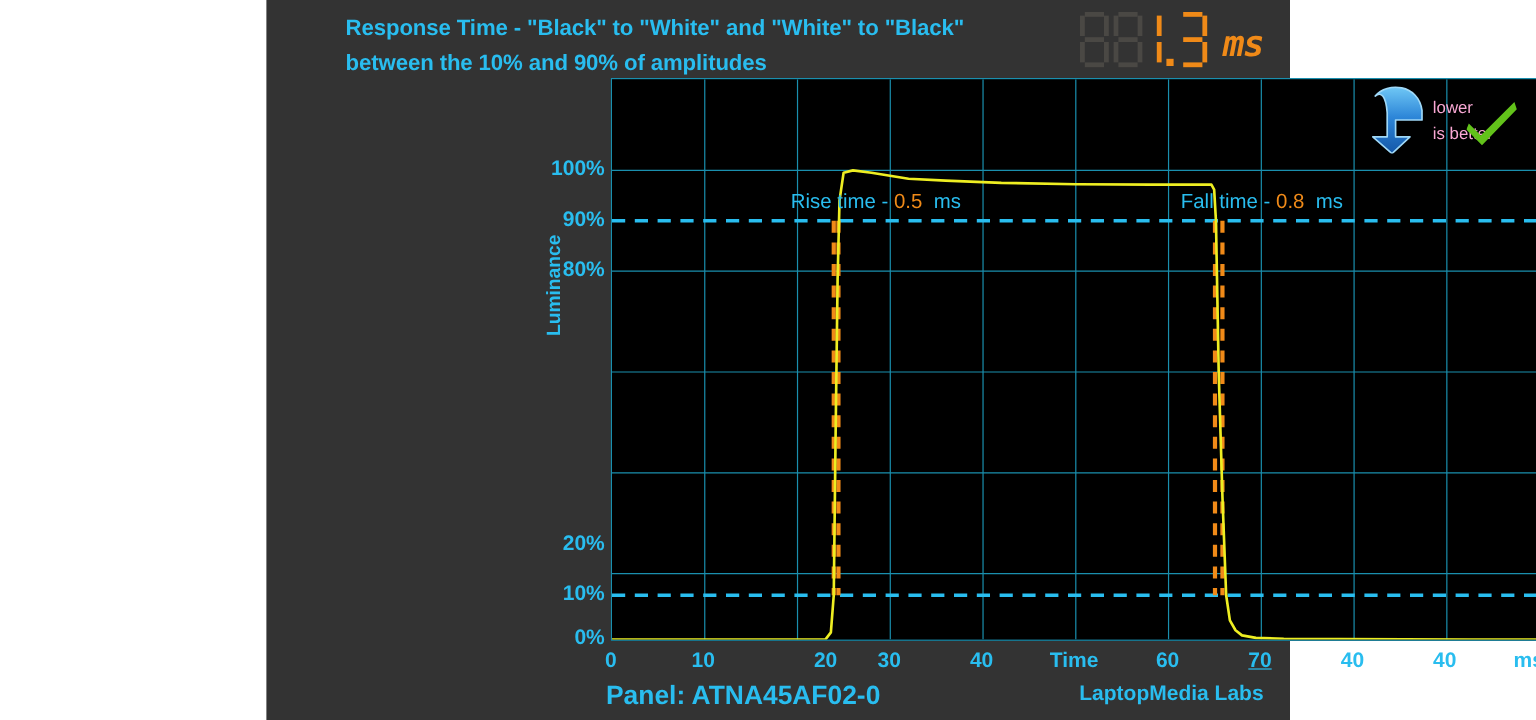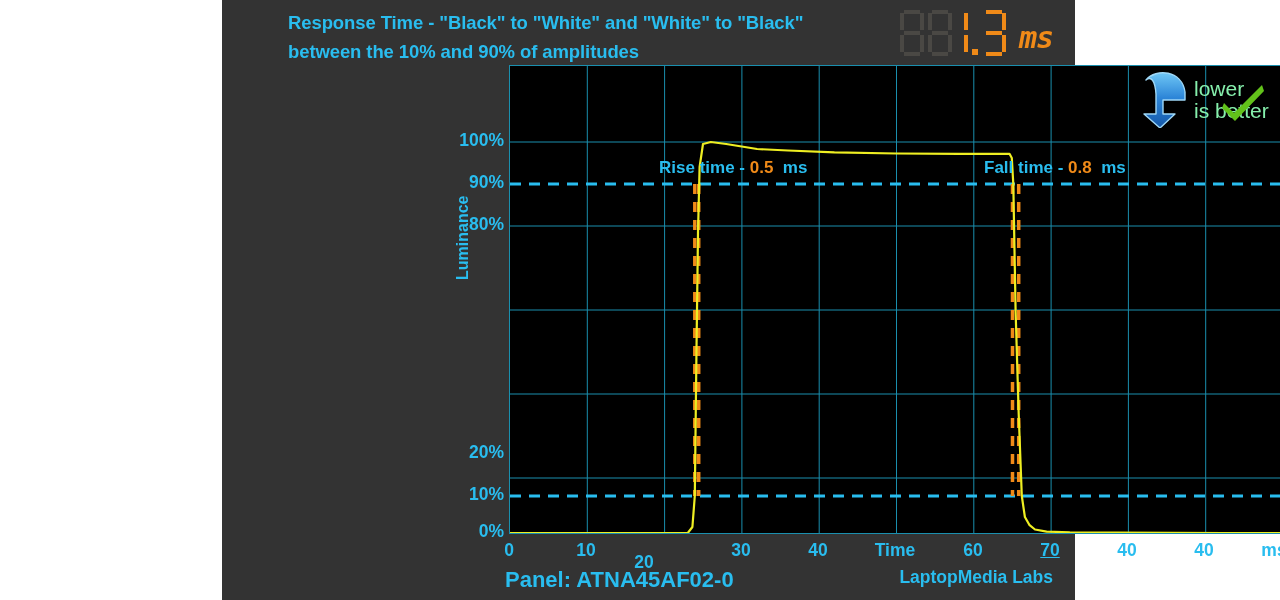--- a/index.html
+++ b/index.html
@@ -143,40 +143,40 @@
     font-weight: bold;
     text-align: center;
     width: 60px;
   }
 
   
   .annot {
     position: absolute;
     top: 158px;
     font-size: 17px;
-    font-weight: bold;
+    font-weight: normal;
     color: #29bdef;
     white-space: nowrap;
   }
   .annot .val { color: #f08a18; }
 
   
   #badge {
     position: absolute;
     left: 916px;
     top: 70px;
     width: 130px;
     height: 62px;
   }
   #badge-text {
     position: absolute;
     left: 56px;
     top: 8px;
-    color: #86efac;
-    font-size: 21px;
+    color: #f9a8d4;
+    font-size: 14px;
     line-height: 22px;
     white-space: nowrap;
   }
 
   
   #panel-name {
     position: absolute;
     left: 283px;
     top: 567px;
     color: #29bdef;
@@ -281,21 +281,21 @@
     <div class="ylab" style="top: 172px;">90%</div>
     <div class="ylab" style="top: 214px;">80%</div>
     <div class="ylab" style="top: 442px;">20%</div>
     <div class="ylab" style="top: 484px;">10%</div>
     <div class="ylab" style="top: 521px;">0%</div>
 
     <div id="ylabel-axis">Luminance</div>
 
     <div class="xlab" style="left: 257px;">0</div>
     <div class="xlab" style="left: 334px;">10</div>
-    <div class="xlab" style="left: 392px; margin-top: 12px;">20</div>
+    <div class="xlab" style="left: 436px;">20</div>
     <div class="xlab" style="left: 489px;">30</div>
     <div class="xlab" style="left: 566px;">40</div>
     <div class="xlab" style="left: 643px;">Time</div>
     <div class="xlab" style="left: 721px;">60</div>
     <div class="xlab" style="left: 798px; text-decoration: underline;">70</div>
     <div class="xlab" style="left: 875px;">40</div>
     <div class="xlab" style="left: 952px;">40</div>
     <div class="xlab" style="left: 1022px;">ms</div>
 
     <div class="annot" style="left: 437px;">

